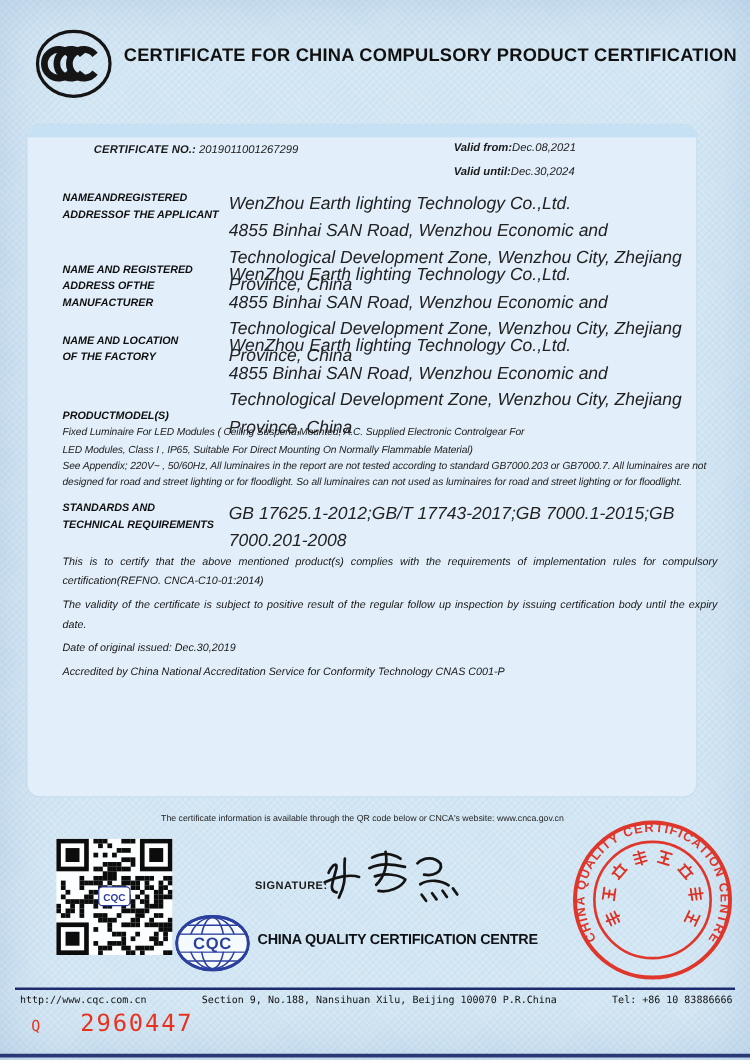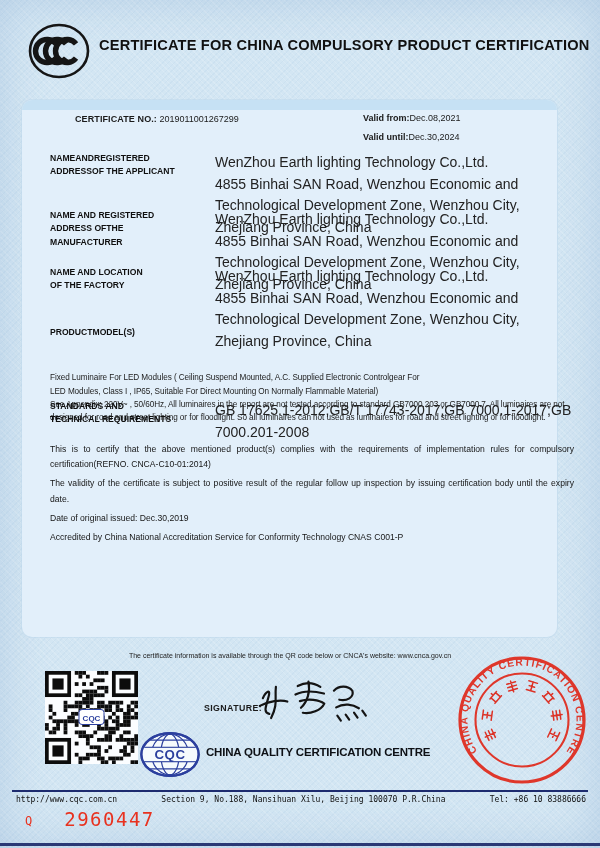--- a/index.html
+++ b/index.html
@@ -11,27 +11,27 @@
       repeating-linear-gradient(-45deg, rgba(140,180,215,.10) 0 1px, transparent 1px 4px),
       #d3e6f3;
     box-shadow:inset 0 0 46px rgba(110,150,195,.30);
   }
   
   .ccc-logo{position:absolute;left:26px;top:22px;width:66px;height:58px;}
   .title{position:absolute;left:99px;top:37px;width:486px;font-size:14.6px;font-weight:bold;
          letter-spacing:.2px;color:#101010;white-space:nowrap;}
   
   .panel{position:absolute;left:22px;top:100px;width:535px;height:537px;background:#e2effa;
-         border-radius:10px;box-shadow:0 0 0 1px rgba(190,215,235,.5);}
+         border-radius:10px;box-shadow:0 0 0 1px rgba(190,215,235,.5);font-style:italic;}
   .panel-band{height:10px;background:#c6e1f4;border-radius:10px 10px 0 0;}
   .cert-line{position:absolute;left:53px;top:14px;font-size:9px;}
   .cert-line b{letter-spacing:.1px;}
   .valid{position:absolute;left:341px;top:14px;font-size:9px;line-height:1.1;}
   .valid div{margin-bottom:9px;}
-  .row{position:absolute;left:28px;width:524px;display:flex;gap:32px;}
+  .row{position:absolute;left:28px;width:524px;display:flex;}
   .row .lbl{flex:none;width:133px;font-weight:bold;font-size:8.6px;line-height:1.55;
             white-space:pre-line;color:#0f0f0f;}
   .row .val{flex:1;font-size:14px;line-height:1.55;white-space:pre-line;color:#222;}
   .r1{top:52px;} .r2{top:109px;} .r3{top:166px;} .r4{top:226px;flex-direction:column;} .r5{top:300px;}
   .r4 .val{font-size:8.2px;letter-spacing:-.08px;line-height:1.62;}
   .statements{position:absolute;left:28px;top:342px;width:524px;}
   .statements p{margin:0 0 3.5px;font-size:8.6px;line-height:1.8;color:#161616;}
   .statements p.just{text-align:justify;}
   
   .notice{position:absolute;left:5px;top:652px;width:570px;text-align:center;font-size:7px;color:#222;}
@@ -99,21 +99,21 @@
     </div>
     <div class="row r4">
       <div class="lbl">PRODUCTMODEL(S)</div>
       <div class="val">Fixed Luminaire For LED Modules ( Ceiling Suspend Mounted, A.C. Supplied Electronic Controlgear For
 LED Modules, Class I , IP65, Suitable For Direct Mounting On Normally Flammable Material)
 See Appendix;  220V~ ,  50/60Hz,  All luminaires in the report are not tested according to standard GB7000.203 or GB7000.7. All luminaires are not designed for road and street lighting or for floodlight. So all luminaires can not used as luminaires for road and street lighting or for floodlight.</div>
     </div>
     <div class="row r5">
       <div class="lbl">STANDARDS AND
 TECHNICAL REQUIREMENTS</div>
-      <div class="val">GB 17625.1-2012;GB/T 17743-2017;GB 7000.1-2017;GB 7000.201-2008</div>
+      <div class="val">GB 17625.1-2012;GB/T 17743-2017;GB 7000.1-2015;GB 7000.201-2008</div>
     </div>
 
     <div class="statements">
       <p class="just">This is to certify that the above mentioned product(s) complies with the requirements of implementation rules for compulsory certification(REFNO. CNCA-C10-01:2014)</p>
       <p class="just">The validity of the certificate is subject to positive result of the regular follow up inspection by issuing certification body until the expiry date.</p>
       <p>Date of original issued: Dec.30,2019</p>
       <p>Accredited by China National Accreditation Service for Conformity Technology CNAS C001-P</p>
     </div>
   </div>
 

